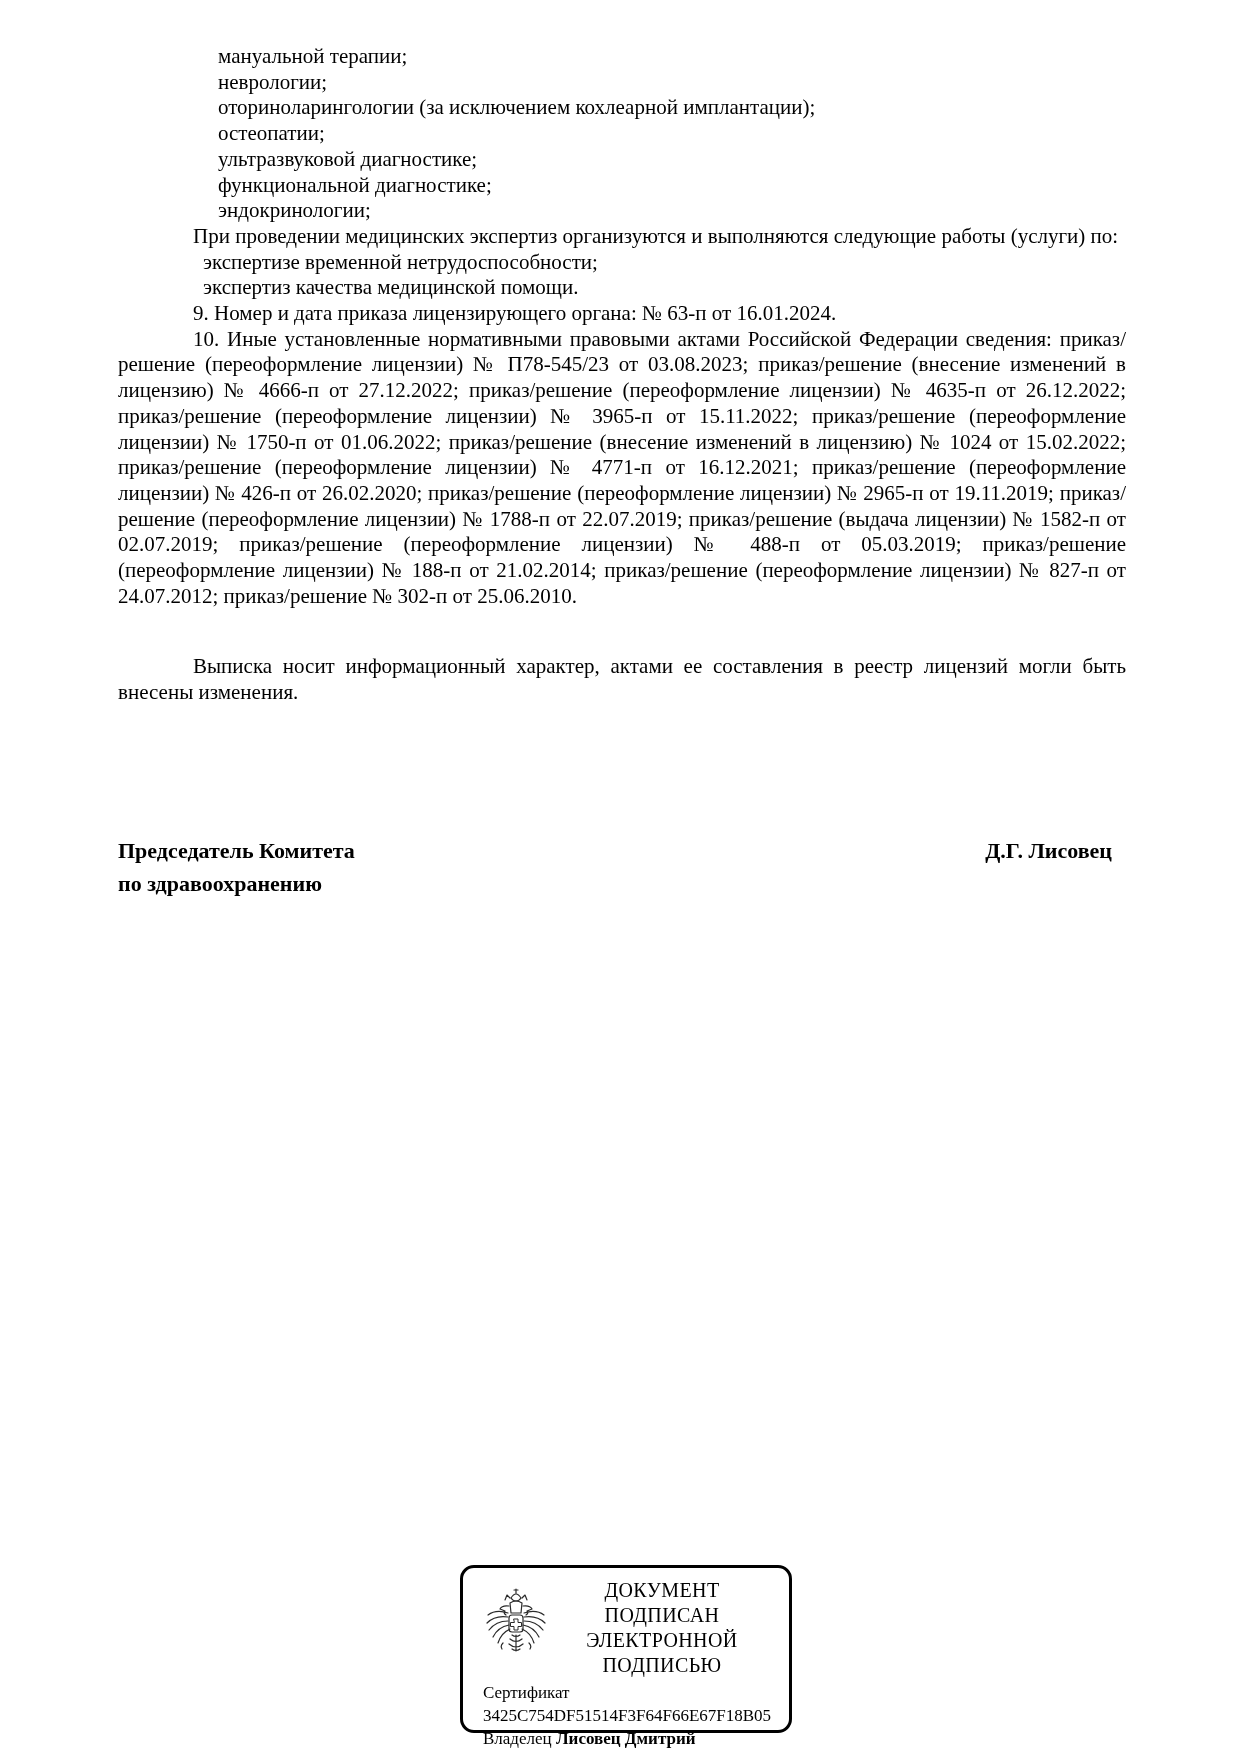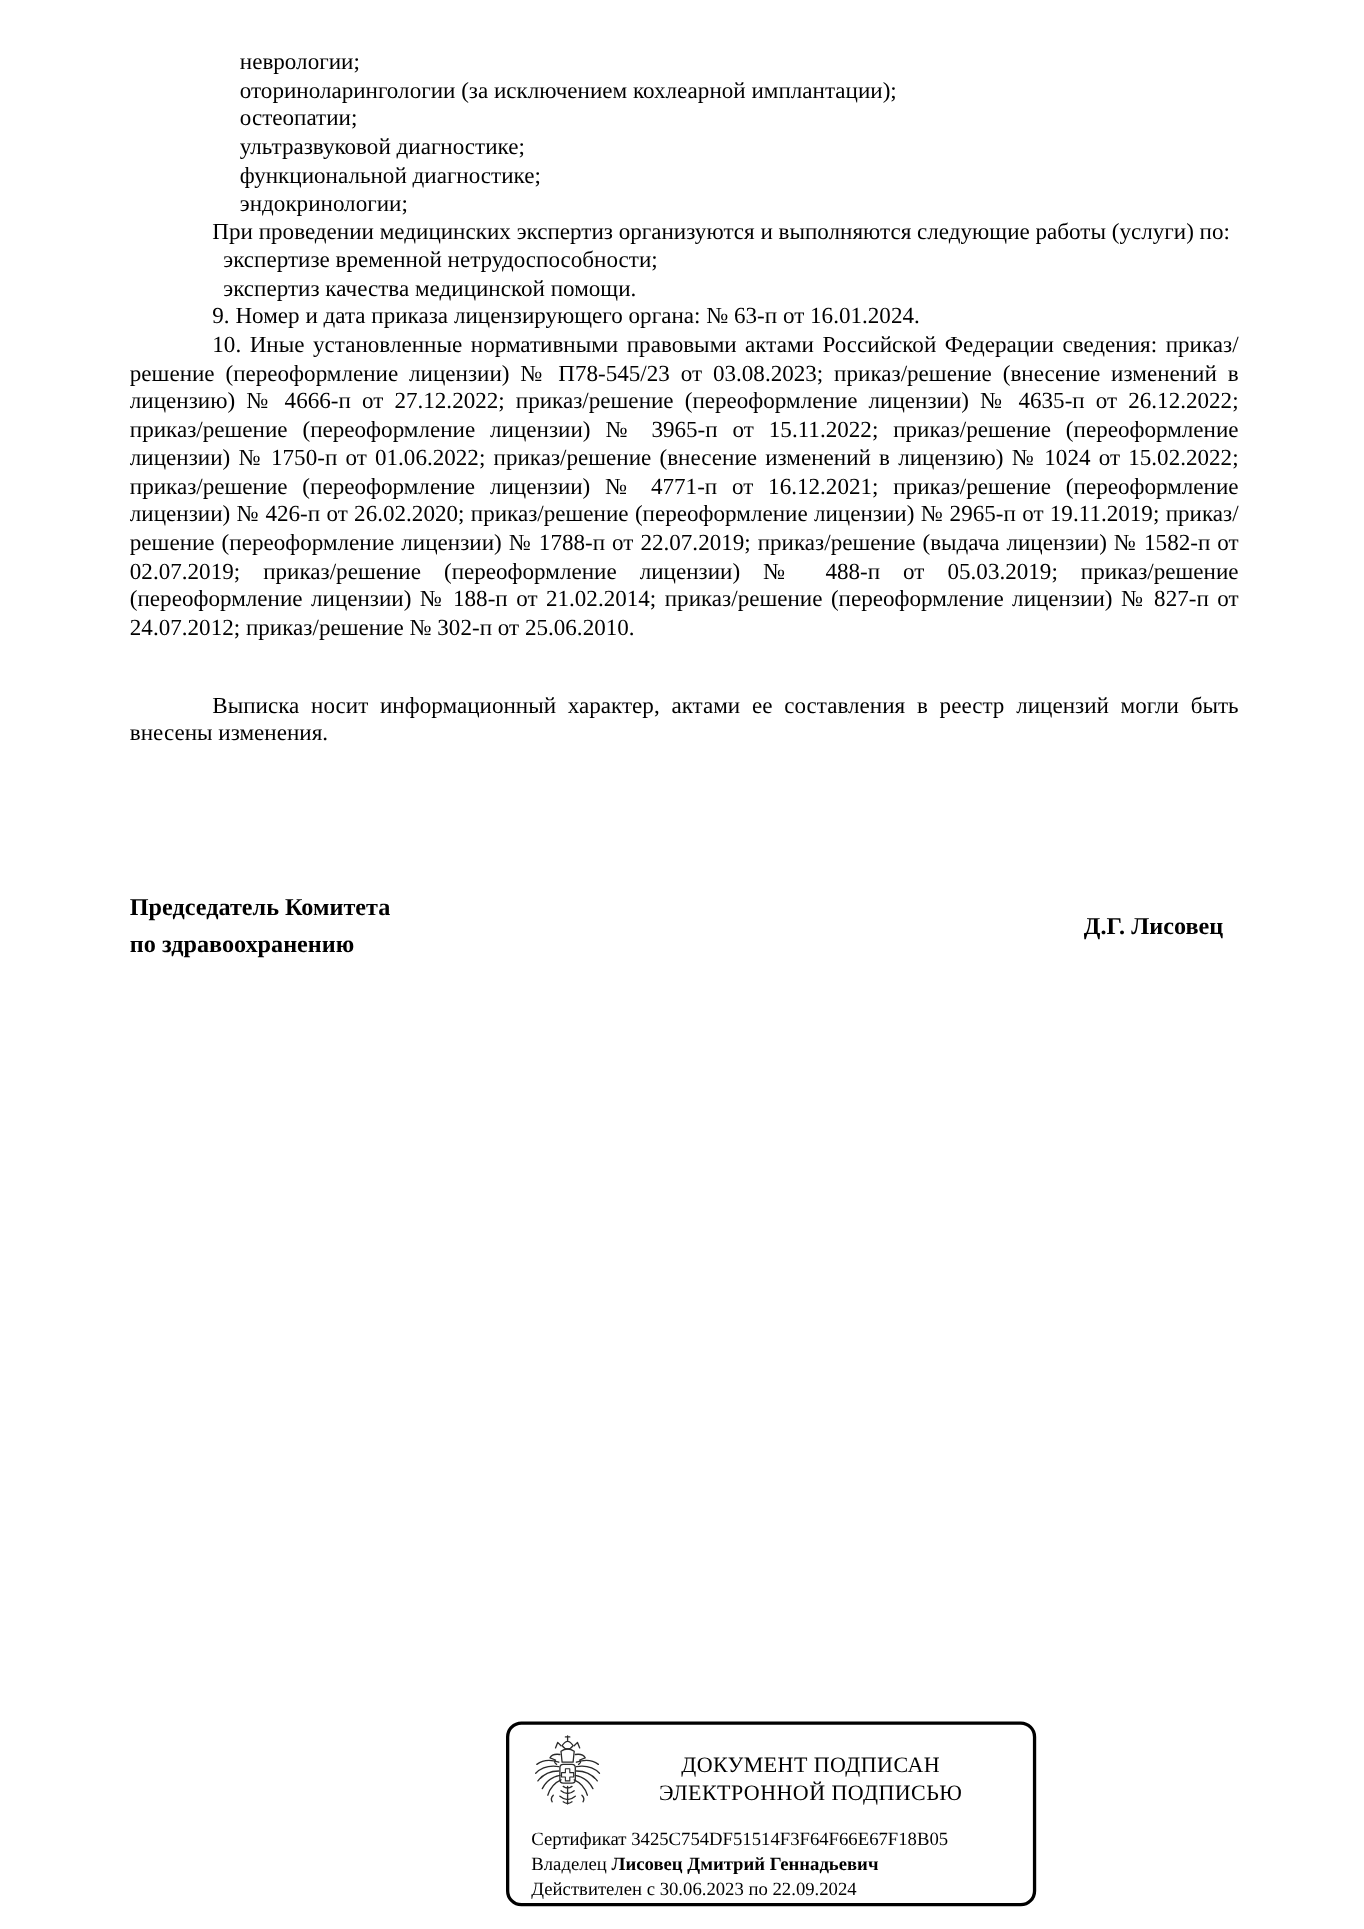--- a/index.html
+++ b/index.html
@@ -22,32 +22,32 @@
   }
   .list-item   { padding-left:100px; }
   .expertise-item { padding-left:85px; }
   .para        { text-align:justify; text-indent:75px; }
   .line-para   { text-indent:75px; }
   .disclaimer  { margin-top:45px; text-align:justify; text-indent:75px; }
   .signature {
     margin-top:128px;
     display:flex;
     justify-content:space-between;
-    align-items:center;
+    align-items:flex-start;
     font-weight:bold;
     font-size:22px;
   }
   .sig-title div { line-height:33px; }
   .sig-name { padding-right:14px; line-height:33px; }
 
   .stamp {
     position:absolute;
     left:460px;
     top:1565px;
-    width:482px;
+    width:332px;
     height:168px;
     border:3px solid #000;
     border-radius:14px;
     padding:8px 14px 6px 14px;
     background:#fff;
   }
   .stamp-top { display:flex; align-items:center; }
   .stamp-emblem { flex:0 0 66px; margin-left:6px; }
   .stamp-title {
     flex:1;
@@ -58,20 +58,21 @@
     margin-top:2px;
   }
   .stamp-info { font-size:17px; line-height:23px; margin-top:3px; margin-left:6px;font-family:Liberation Serif, serif; }
   .bold { font-weight:bold; }
 </style>
 </head>
 <body>
 
 <div class="content">
 
+  <div class="list-item">мануальной терапии;</div>
   <div class="list-item">неврологии;</div>
   <div class="list-item">оториноларингологии (за исключением кохлеарной имплантации);</div>
   <div class="list-item">остеопатии;</div>
   <div class="list-item">ультразвуковой диагностике;</div>
   <div class="list-item">функциональной диагностике;</div>
   <div class="list-item">эндокринологии;</div>
 
   <p class="para">При проведении медицинских экспертиз организуются и выполняются следующие работы (услуги) по:</p>
 
   <div class="expertise-item">экспертизе временной нетрудоспособности;</div>

